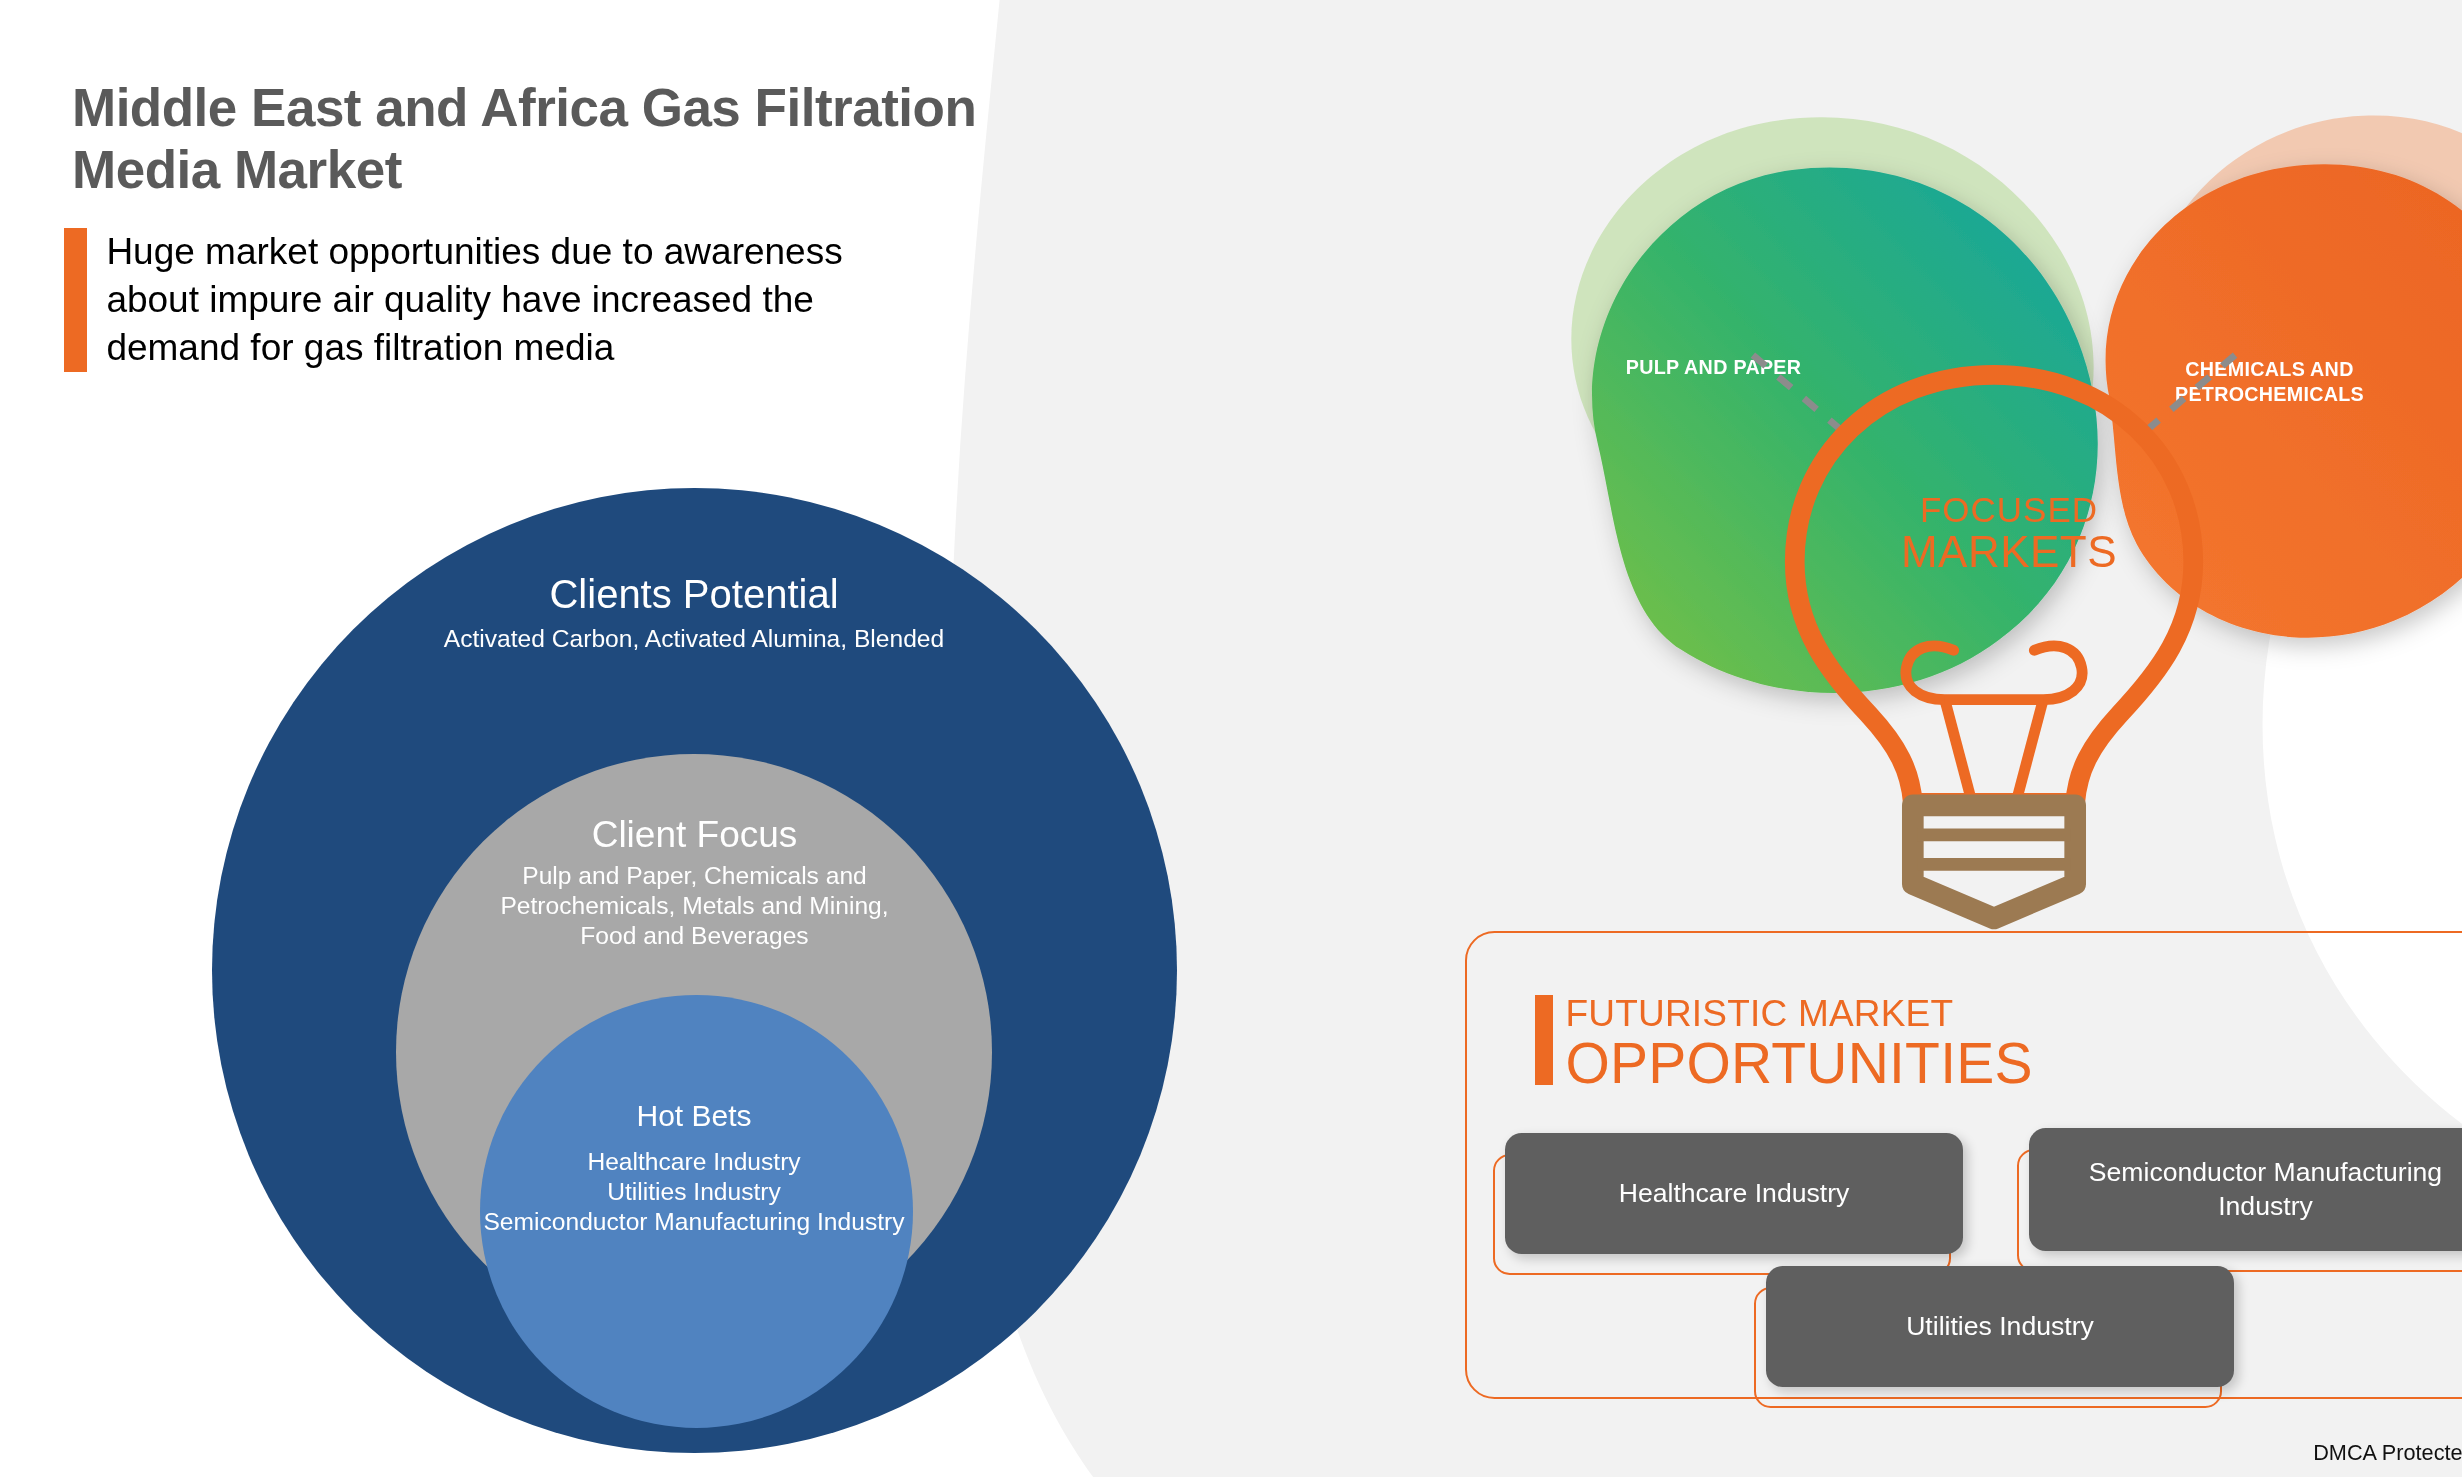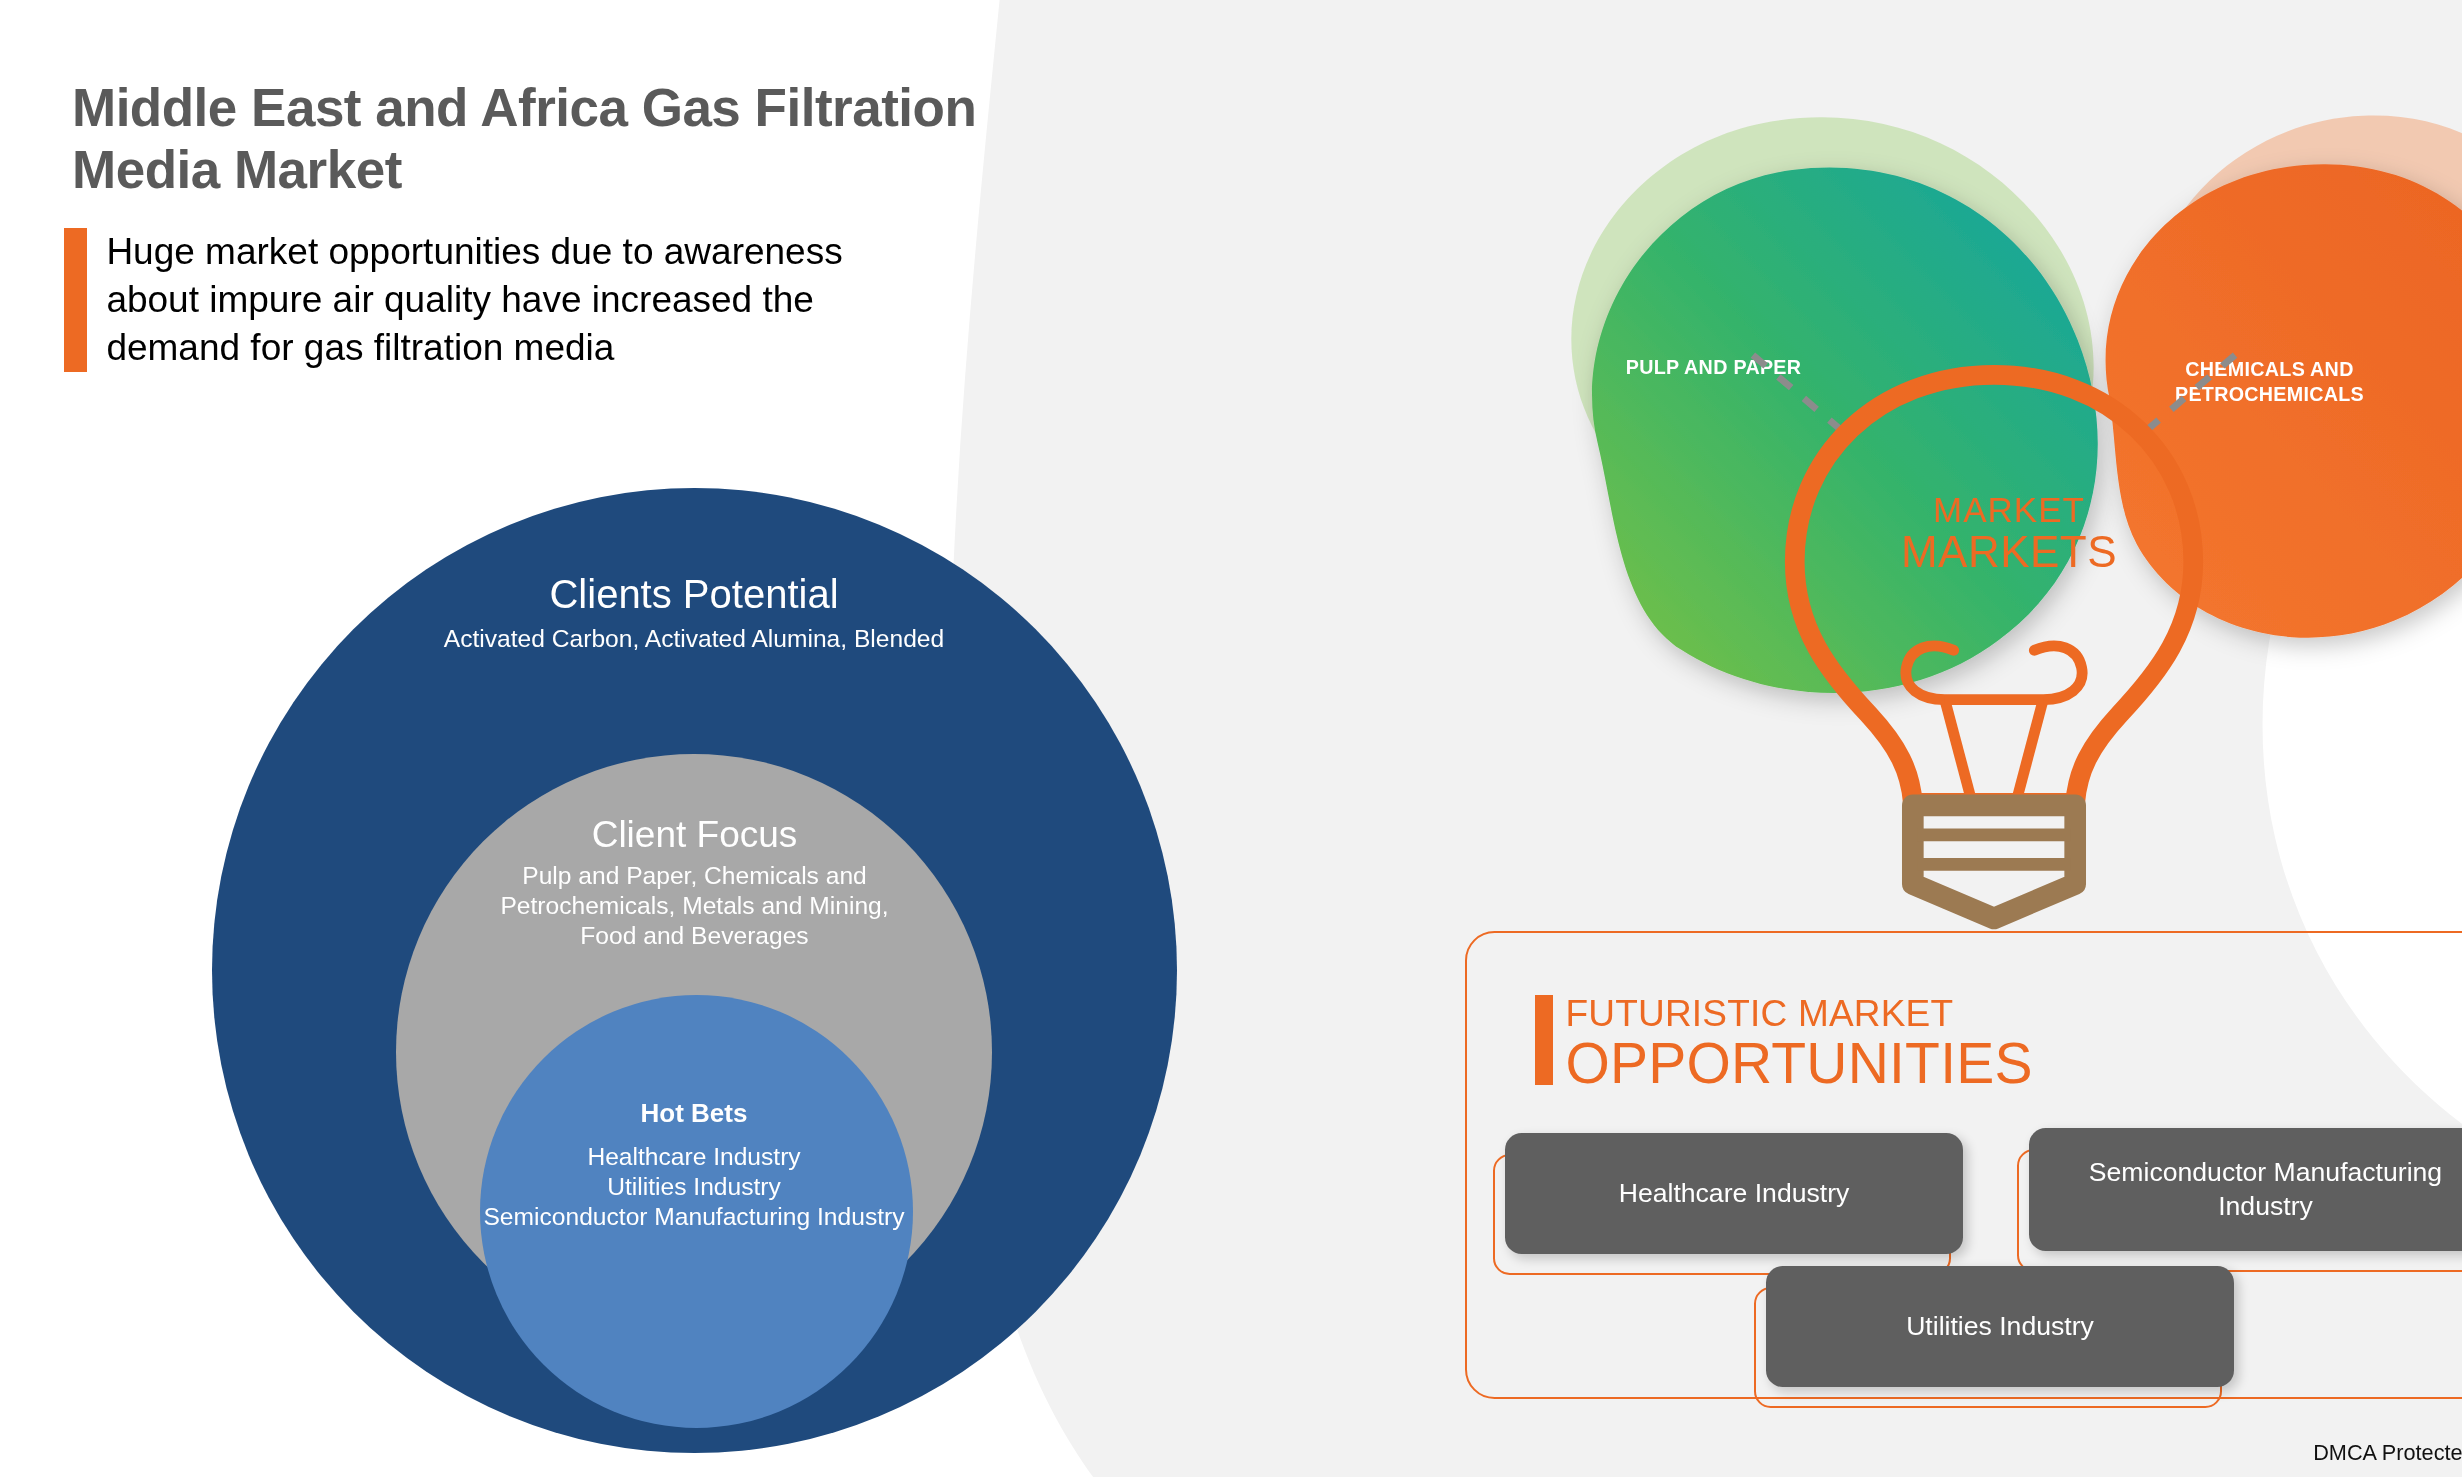--- a/index.html
+++ b/index.html
@@ -103,21 +103,21 @@
   .venn-body {
     font-size: 24.6px;
     font-weight: 400;
     line-height: 1.22;
     margin: 0;
     white-space: pre-line;
   }
   #label-outer { left: 98px; top: 84px; width: 798px; }
   #label-middle { left: 143px; top: 327px; width: 709px; }
   #label-inner { left: 98px; top: 611px; width: 798px; }
-  #label-inner .venn-heading { font-size: 26px; margin-bottom: 14.8px; font-weight: bold; }
+  #label-inner .venn-heading { font-size: 30px; margin-bottom: 14.8px; }
   #label-middle .venn-heading { font-size: 37px; margin-bottom: 4.9px; }
 
   
   #blob-area {
     position: absolute;
     left: 1477px;
     top: 64px;
     width: 1083px;
     height: 837px;
     z-index: 5;
@@ -357,21 +357,21 @@
   <line x1="400" y1="720" x2="455" y2="928" stroke="#ED6A23" stroke-width="22"></line>
   <line x1="600" y1="720" x2="545" y2="928" stroke="#ED6A23" stroke-width="22"></line>
   <line x1="400" y1="722" x2="600" y2="722" stroke="#ED6A23" stroke-width="18"></line>
 
   <path d="M335,935 L665,935 L665,1095 L500,1165 L335,1095 Z" fill="none" stroke="#9C7A52" stroke-width="44" stroke-linejoin="round"></path>
   <line x1="345" y1="995" x2="655" y2="995" stroke="#9C7A52" stroke-width="26"></line>
   <line x1="345" y1="1055" x2="655" y2="1055" stroke="#9C7A52" stroke-width="26"></line>
 </svg>
 
 <div id="bulb-text">
-  <span class="bulb-line1">MARKET</span>
+  <span class="bulb-line1">FOCUSED</span>
   <span class="bulb-line2">MARKETS</span>
 </div>
 
 <div id="opportunities"></div>
 
 <div id="opp-heading">
   <div id="opp-heading-bar"></div>
   <div id="opp-heading-text">
     <span class="line-1">FUTURISTIC MARKET</span>
     <span class="line-2">OPPORTUNITIES</span>

